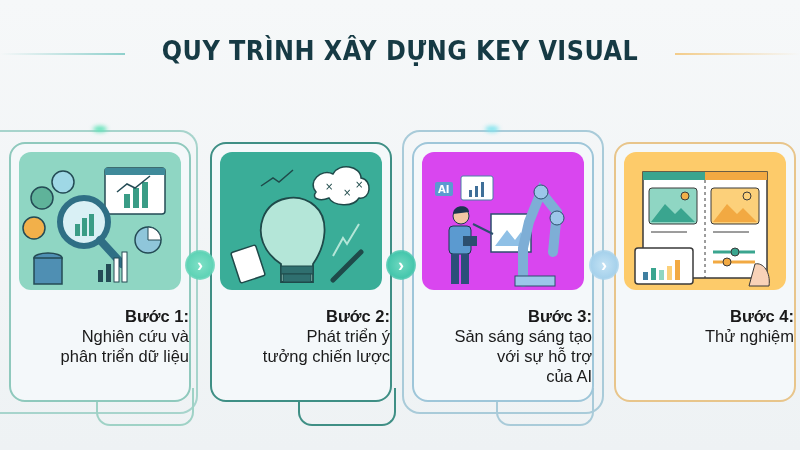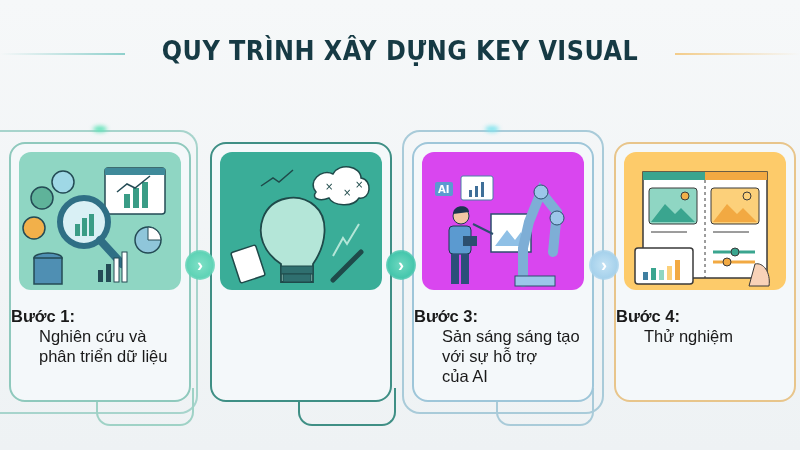--- a/index.html
+++ b/index.html
@@ -27,21 +27,21 @@
     position: absolute; top: 142px; width: 182px; height: 260px;
     border-radius: 16px; border: 2px solid; background: #f4f8fa;
   }
   .step .illus {
     position: absolute; left: 8px; top: 8px; right: 8px; height: 138px;
     border-radius: 12px; overflow: hidden;
   }
   .step .illus svg { width: 100%; height: 100%; display: block; }
   .step .caption {
     position: absolute; left: 0; right: 0; top: 162px;
-    text-align: left; font-size: 16.5px; line-height: 20px; color: #1a1a1a;
+    text-align: right; font-size: 16.5px; line-height: 20px; color: #1a1a1a;
   }
   .step .caption .label { font-weight: 700; display: block; }
   .step .caption .desc { display: block; padding-left: 28px; }
   .tab {
     position: absolute; top: 388px; height: 38px; width: 98px;
     border: 2px solid; border-top: none; border-radius: 0 0 14px 14px;
   }
   .arrow {
     position: absolute; top: 250px; width: 30px; height: 30px; border-radius: 50%;
     display: flex; align-items: center; justify-content: center;
@@ -112,20 +112,25 @@
         <rect x="62" y="122" width="28" height="8" fill="#2f6f6f" stroke="#1f4a4a"></rect>
       <path d="M95 40 C86 30 100 16 112 22 C118 10 140 14 140 26 C152 28 150 48 138 46 C132 56 112 54 108 46 C98 50 90 46 95 40 Z" fill="#fff" stroke="#1f4a4a" stroke-width="1.5"></path>
       <text x="104" y="38" font-size="10" fill="#1f4a4a" font-family="DejaVu Sans, sans-serif">×</text>
       <text x="122" y="44" font-size="10" fill="#1f4a4a" font-family="DejaVu Sans, sans-serif">×</text>
       <text x="134" y="36" font-size="10" fill="#1f4a4a" font-family="DejaVu Sans, sans-serif">×</text>
       <polyline points="40,34 52,26 58,30 72,18" fill="none" stroke="#1f4a4a" stroke-width="1.5"></polyline>
       <rect x="14" y="96" width="26" height="32" rx="2" fill="#fff" stroke="#1f4a4a" stroke-width="1.5" transform="rotate(-18 27 112)"></rect>
       <polyline points="112,104 122,86 126,92 138,72" fill="none" stroke="#b4e6d8" stroke-width="2"></polyline>
       <line x1="112" y1="128" x2="140" y2="100" stroke="#1f4a4a" stroke-width="5" stroke-linecap="round"></line>
     </svg>
+  </div>
+  <div class="caption">
+    <span class="label">Bước 2:</span>
+    <span class="desc">Phát triển ý</span>
+    <span class="desc">tưởng chiến lược</span>
   </div>
 </div>
 
 <div class="step" style="left:412px; border-color:#9ec6d9;">
   <div class="illus" style="background:#d946ef;">
     <svg viewBox="0 0 160 138">
       <rect x="12" y="30" width="18" height="14" rx="2" fill="#5b9ad0"></rect>
       <text x="15" y="41" font-size="10" fill="#fff" font-weight="700" font-family="DejaVu Sans, sans-serif">AI</text>
       <rect x="38" y="24" width="32" height="24" rx="2" fill="#fff" stroke="#4a7fa6"></rect>
       <rect x="46" y="38" width="3" height="7" fill="#3f6f98"></rect>

